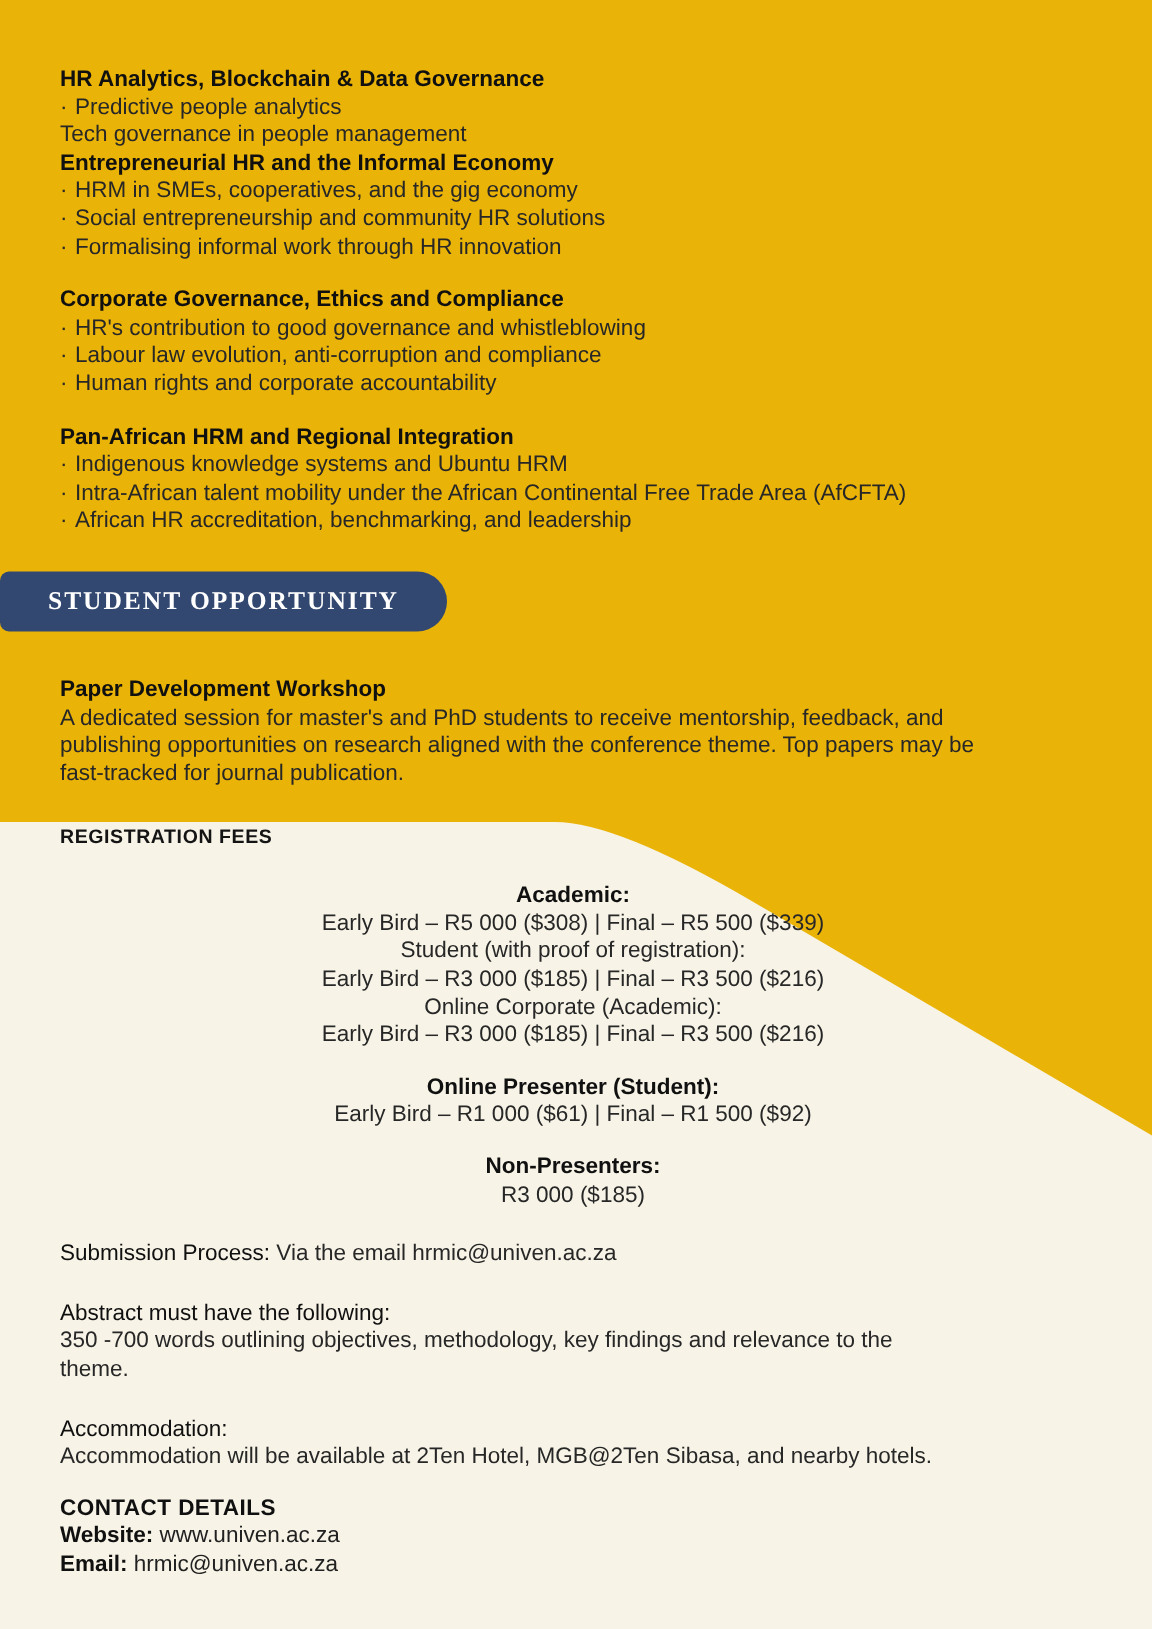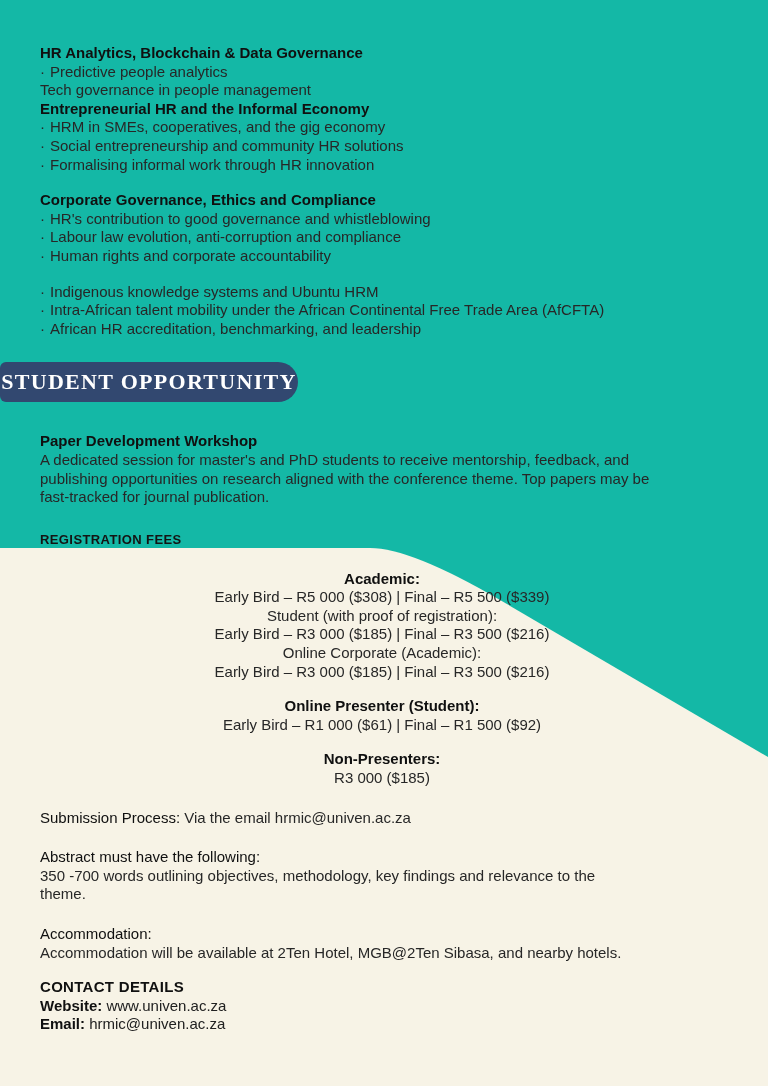--- a/index.html
+++ b/index.html
@@ -1,19 +1,19 @@
 <!DOCTYPE html>
 <html><head>
 <meta charset="utf-8">
 <style>
   html,body{margin:0;padding:0;background:#ffffff;}
   .page{
     position:relative;
     width:768px;height:1086px;
-    background:#14b8a6;
+    background:#eab308;
     overflow:hidden;
     font-family:"Liberation Sans",sans-serif;
     color:#212121;
   }
   .cream-bg{position:absolute;left:0;top:0;width:768px;height:1086px;}
   .content{
     position:relative;
     padding:44px 44px 0 40px;
     font-size:15px;
     line-height:18.6px;
@@ -24,21 +24,21 @@
   .gap{margin-top:17px;}
   .badge{
     margin:24px 0 30px -40px;
     width:298px;height:40px;
     background:#324870;
     border-radius:6px 20px 20px 6px;
     display:flex;align-items:center;justify-content:center;
     color:#ffffff;
     font-family:"Liberation Serif",serif;
     font-weight:bold;
-    font-size:22px;
+    font-size:17px;
     letter-spacing:1.3px;
   }
   .workshop-title{font-weight:bold;color:#101010;}
   .workshop-desc{margin:0;max-width:624px;color:#272727;}
   .reg-title{
     margin:22px 0 20px 0;
     font-size:13px;
     line-height:21px;
     font-weight:bold;
     letter-spacing:0.4px;
@@ -81,20 +81,21 @@
       </div>
 
       <div class="gap">
         <div class="theme-heading">Corporate Governance, Ethics and Compliance</div>
         <div class="theme-item bulleted">HR's contribution to good governance and whistleblowing</div>
         <div class="theme-item bulleted">Labour law evolution, anti-corruption and compliance</div>
         <div class="theme-item bulleted">Human rights and corporate accountability</div>
       </div>
 
       <div class="gap">
+        <div class="theme-heading">Pan-African HRM and Regional Integration</div>
         <div class="theme-item bulleted">Indigenous knowledge systems and Ubuntu HRM</div>
         <div class="theme-item bulleted">Intra-African talent mobility under the African Continental Free Trade Area (AfCFTA)</div>
         <div class="theme-item bulleted">African HR accreditation, benchmarking, and leadership</div>
       </div>
 
     </section>
 
     <div class="badge">
       <span>STUDENT OPPORTUNITY</span>
     </div>

